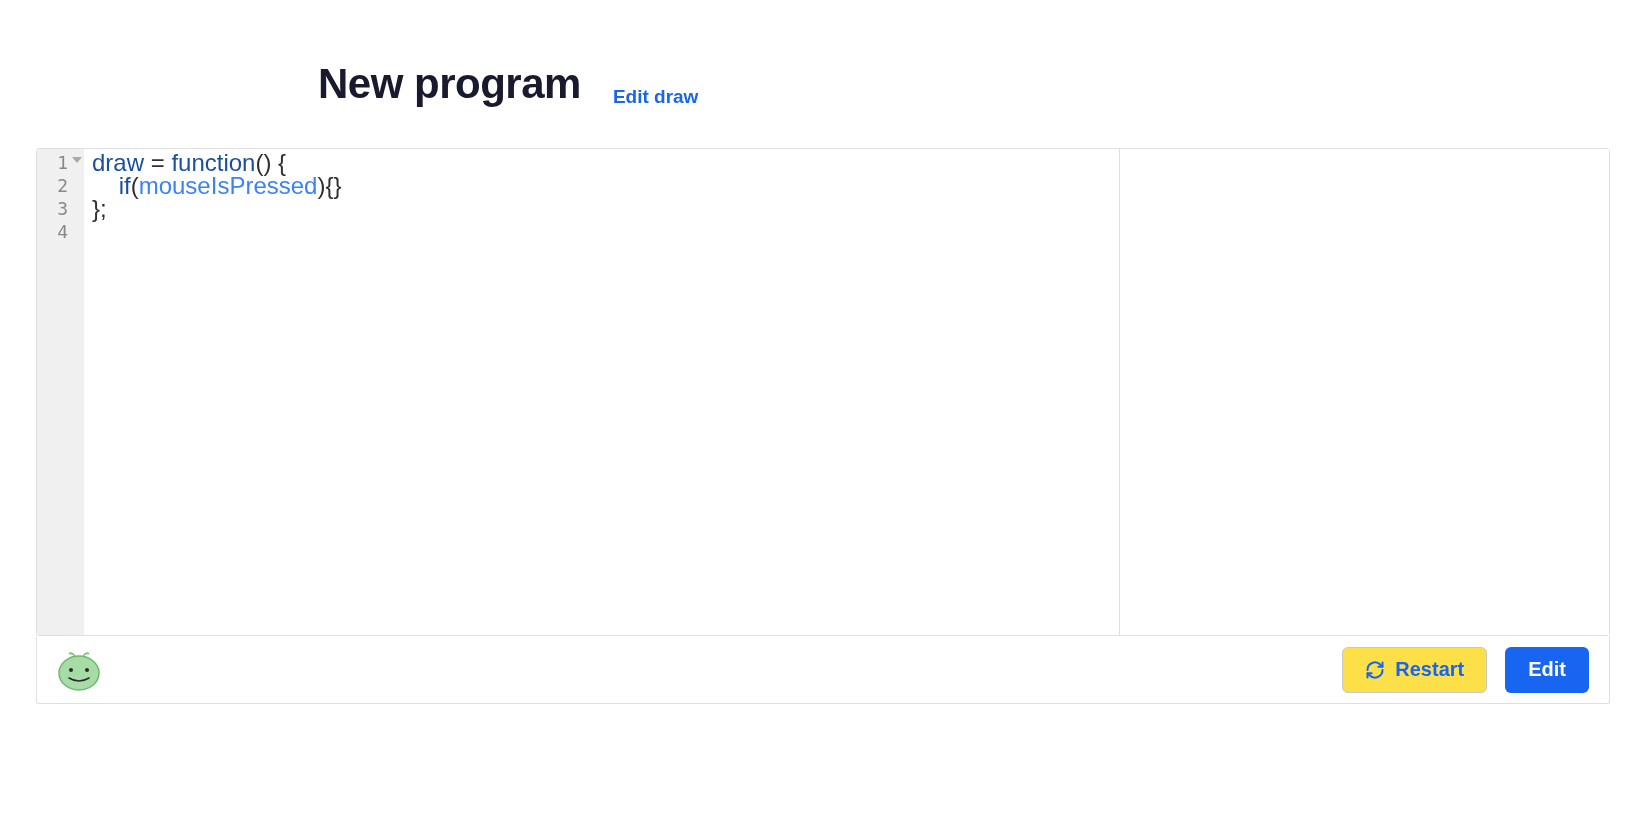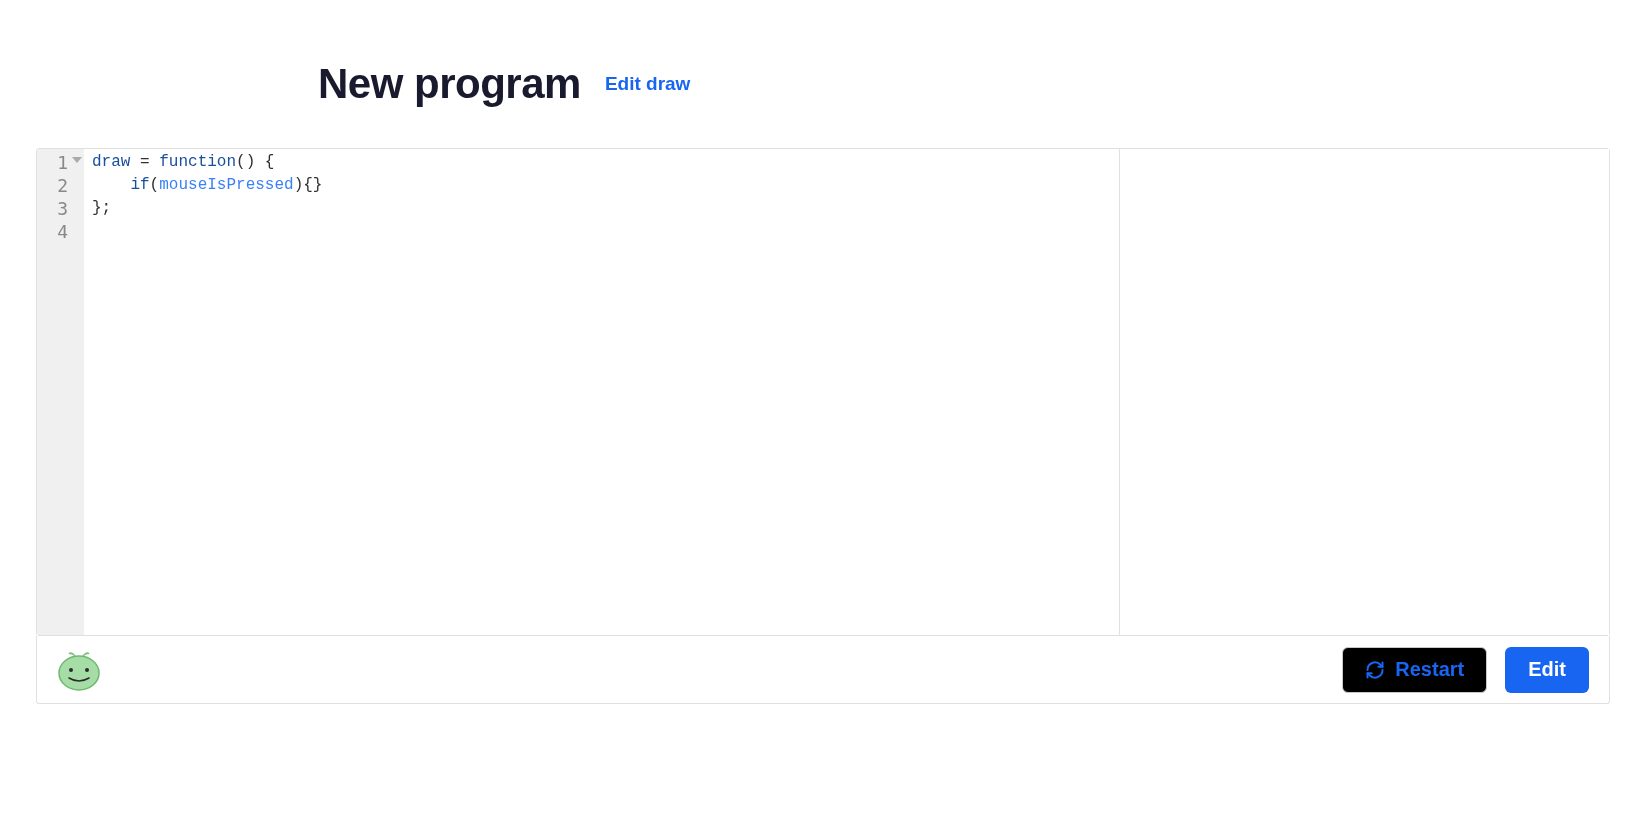--- a/index.html
+++ b/index.html
@@ -10,22 +10,22 @@
     body {
       font-family: -apple-system, BlinkMacSystemFont, "Segoe UI", Helvetica, Arial, sans-serif;
       background: #ffffff;
       width: 1646px;
       height: 826px;
       overflow: hidden;
     }
     .header-area {
       padding: 60px 0 40px 318px;
       display: flex;
-      align-items: center;
-      gap: 24px;
+      align-items: flex-end;
+      gap: 32px;
     }
     .page-title {
       font-size: 42px;
       font-weight: 700;
       color: #1a1a2e;
       letter-spacing: -0.5px;
     }
     .edit-title-link {
       font-size: 19px;
       font-weight: 600;
@@ -69,22 +69,22 @@
       top: 6px;
       width: 0;
       height: 0;
       border-left: 5px solid transparent;
       border-right: 5px solid transparent;
       border-top: 6px solid #aaa;
     }
     .code-area {
       flex: 1;
       padding: 2px 8px;
-      font-family: Liberation Mono, monospace;
-      font-size: 16px;
+      font-family: Liberation Sans, sans-serif;
+      font-size: 24px;
       line-height: 23px;
       white-space: pre;
       color: #303030;
       cursor: text;
     }
     .code-line {
       height: 23px;
     }
     .tok-ident { color: #1a4f9c; }
     .tok-op { color: #303030; }
@@ -127,21 +127,21 @@
       gap: 10px;
       height: 46px;
       padding: 0 22px;
       border-radius: 6px;
       font-size: 20px;
       font-weight: 600;
       cursor: pointer;
       border: 1px solid transparent;
     }
     .btn-secondary {
-      background: #000000;
+      background: #fde047;
       border: 1.5px solid #c8c8c8;
       color: #1865f2;
     }
     .btn-primary {
       background: #1865f2;
       color: #ffffff;
     }
     .restart-icon {
       width: 20px;
       height: 20px;

